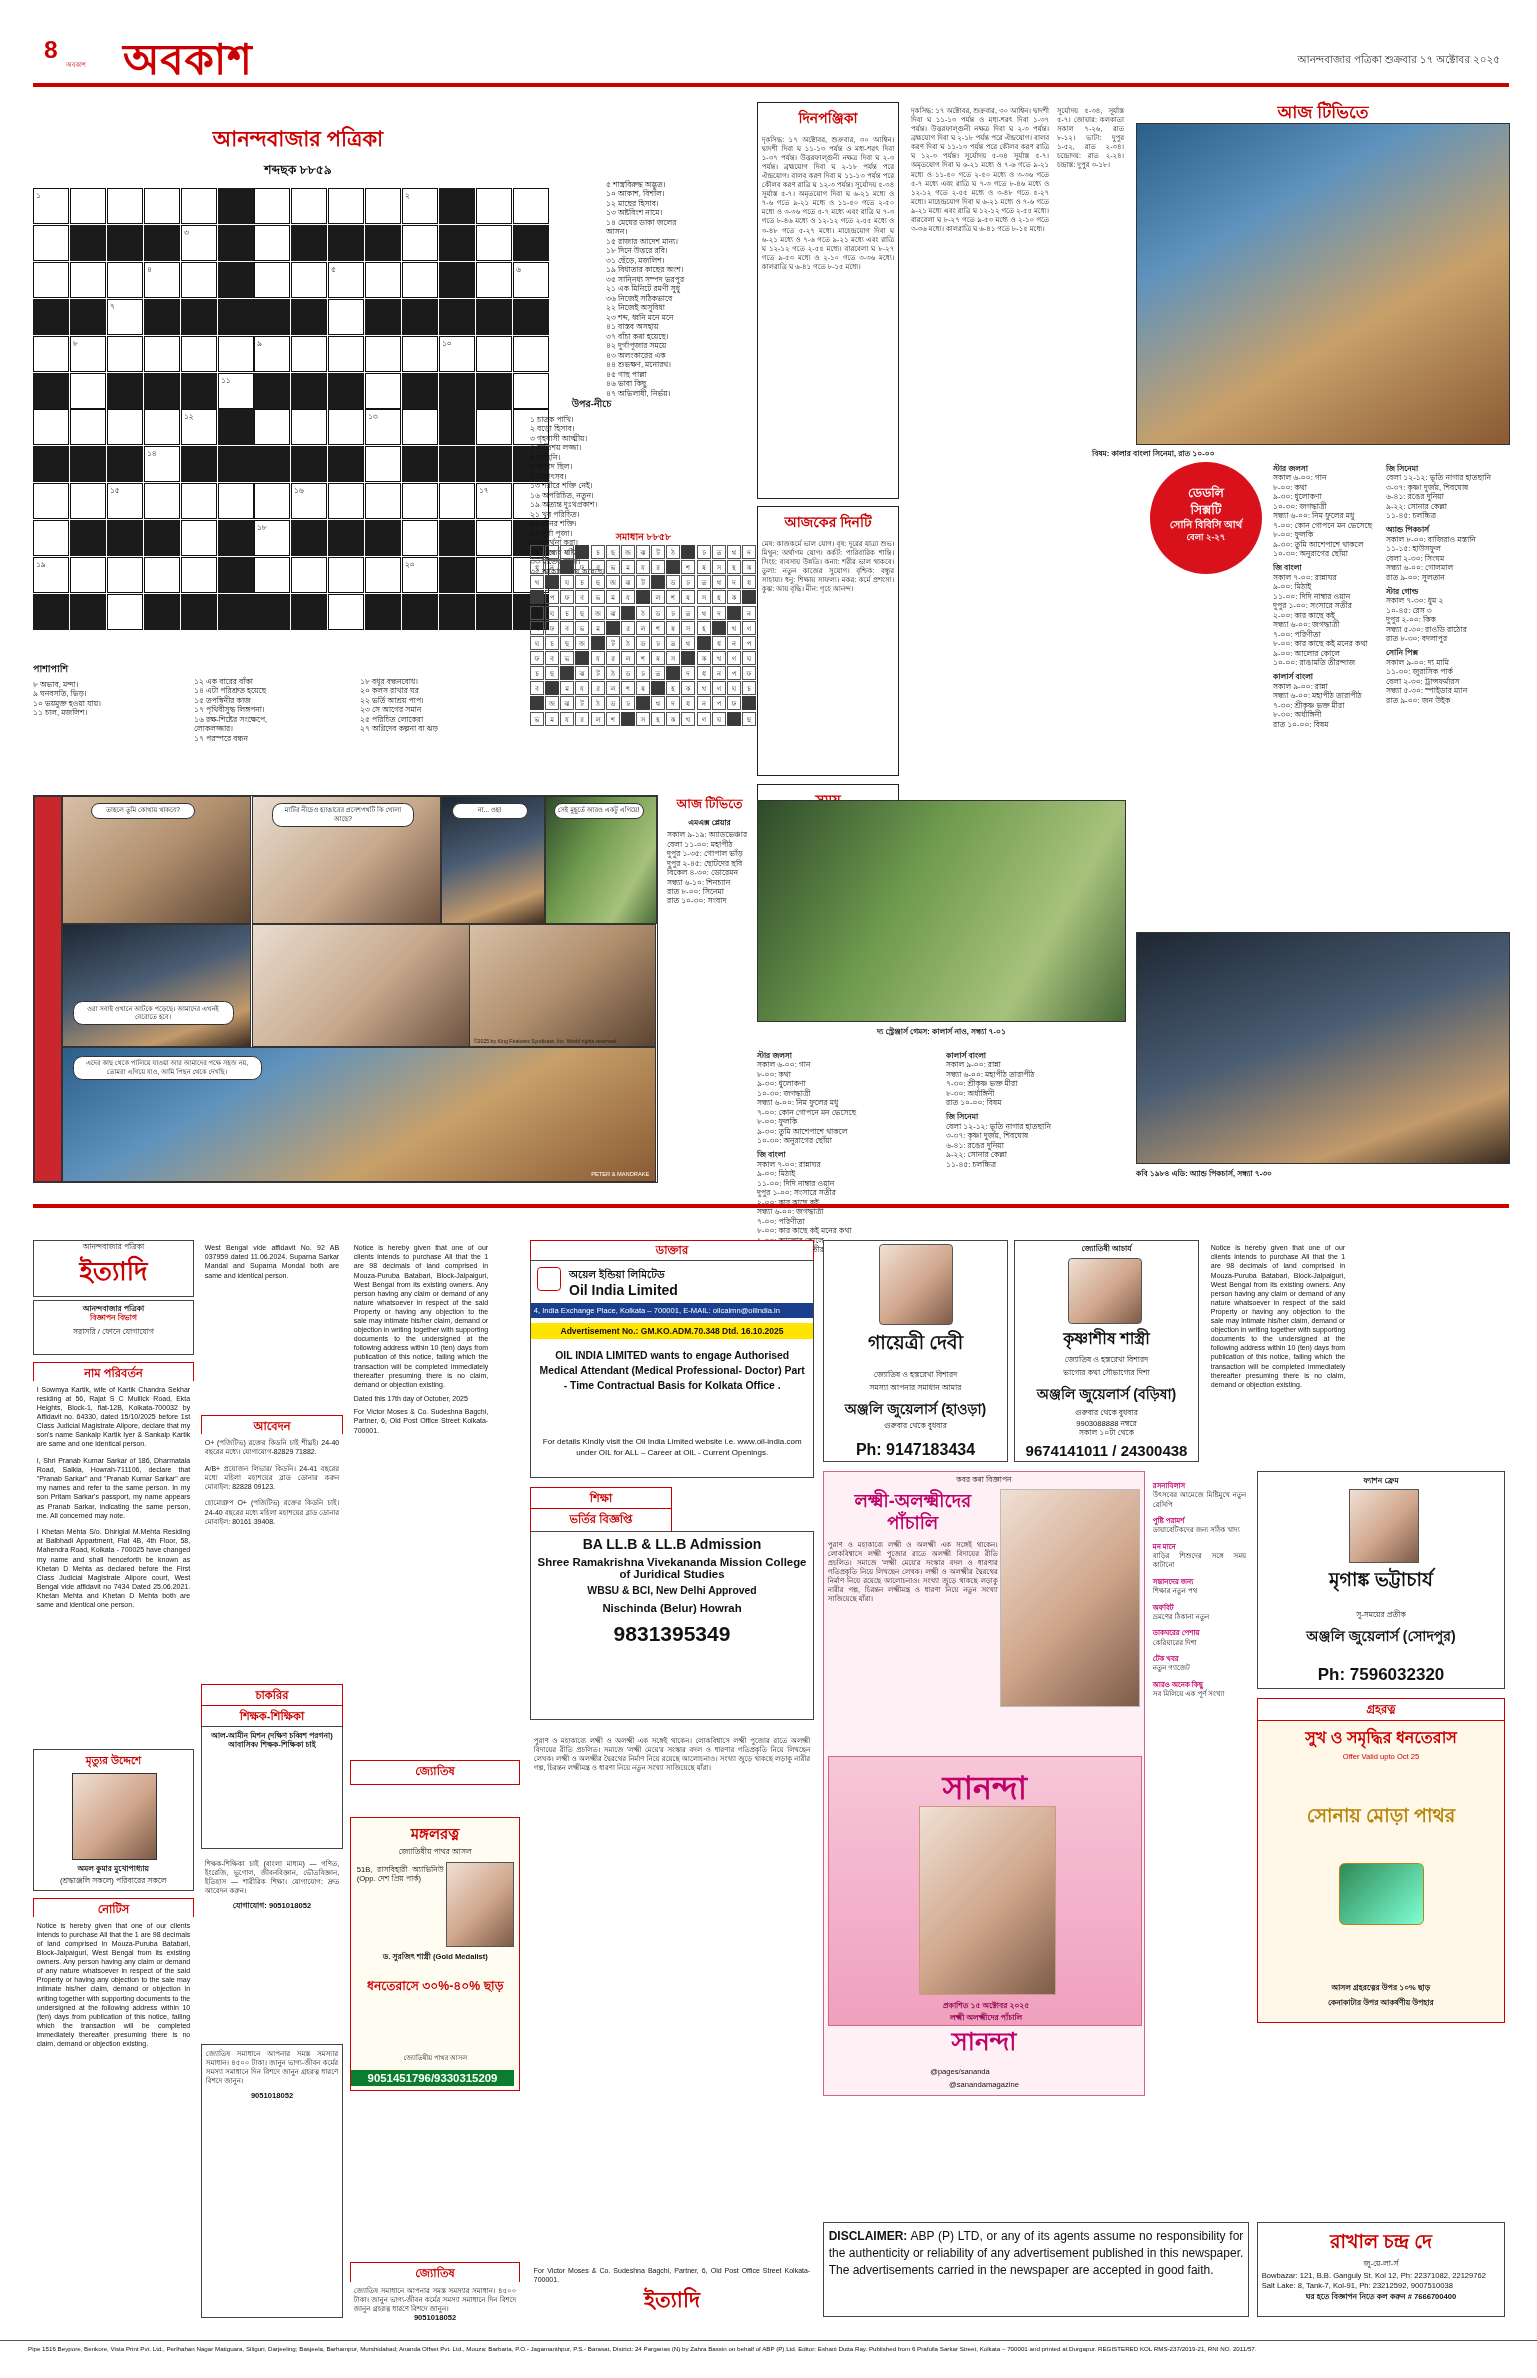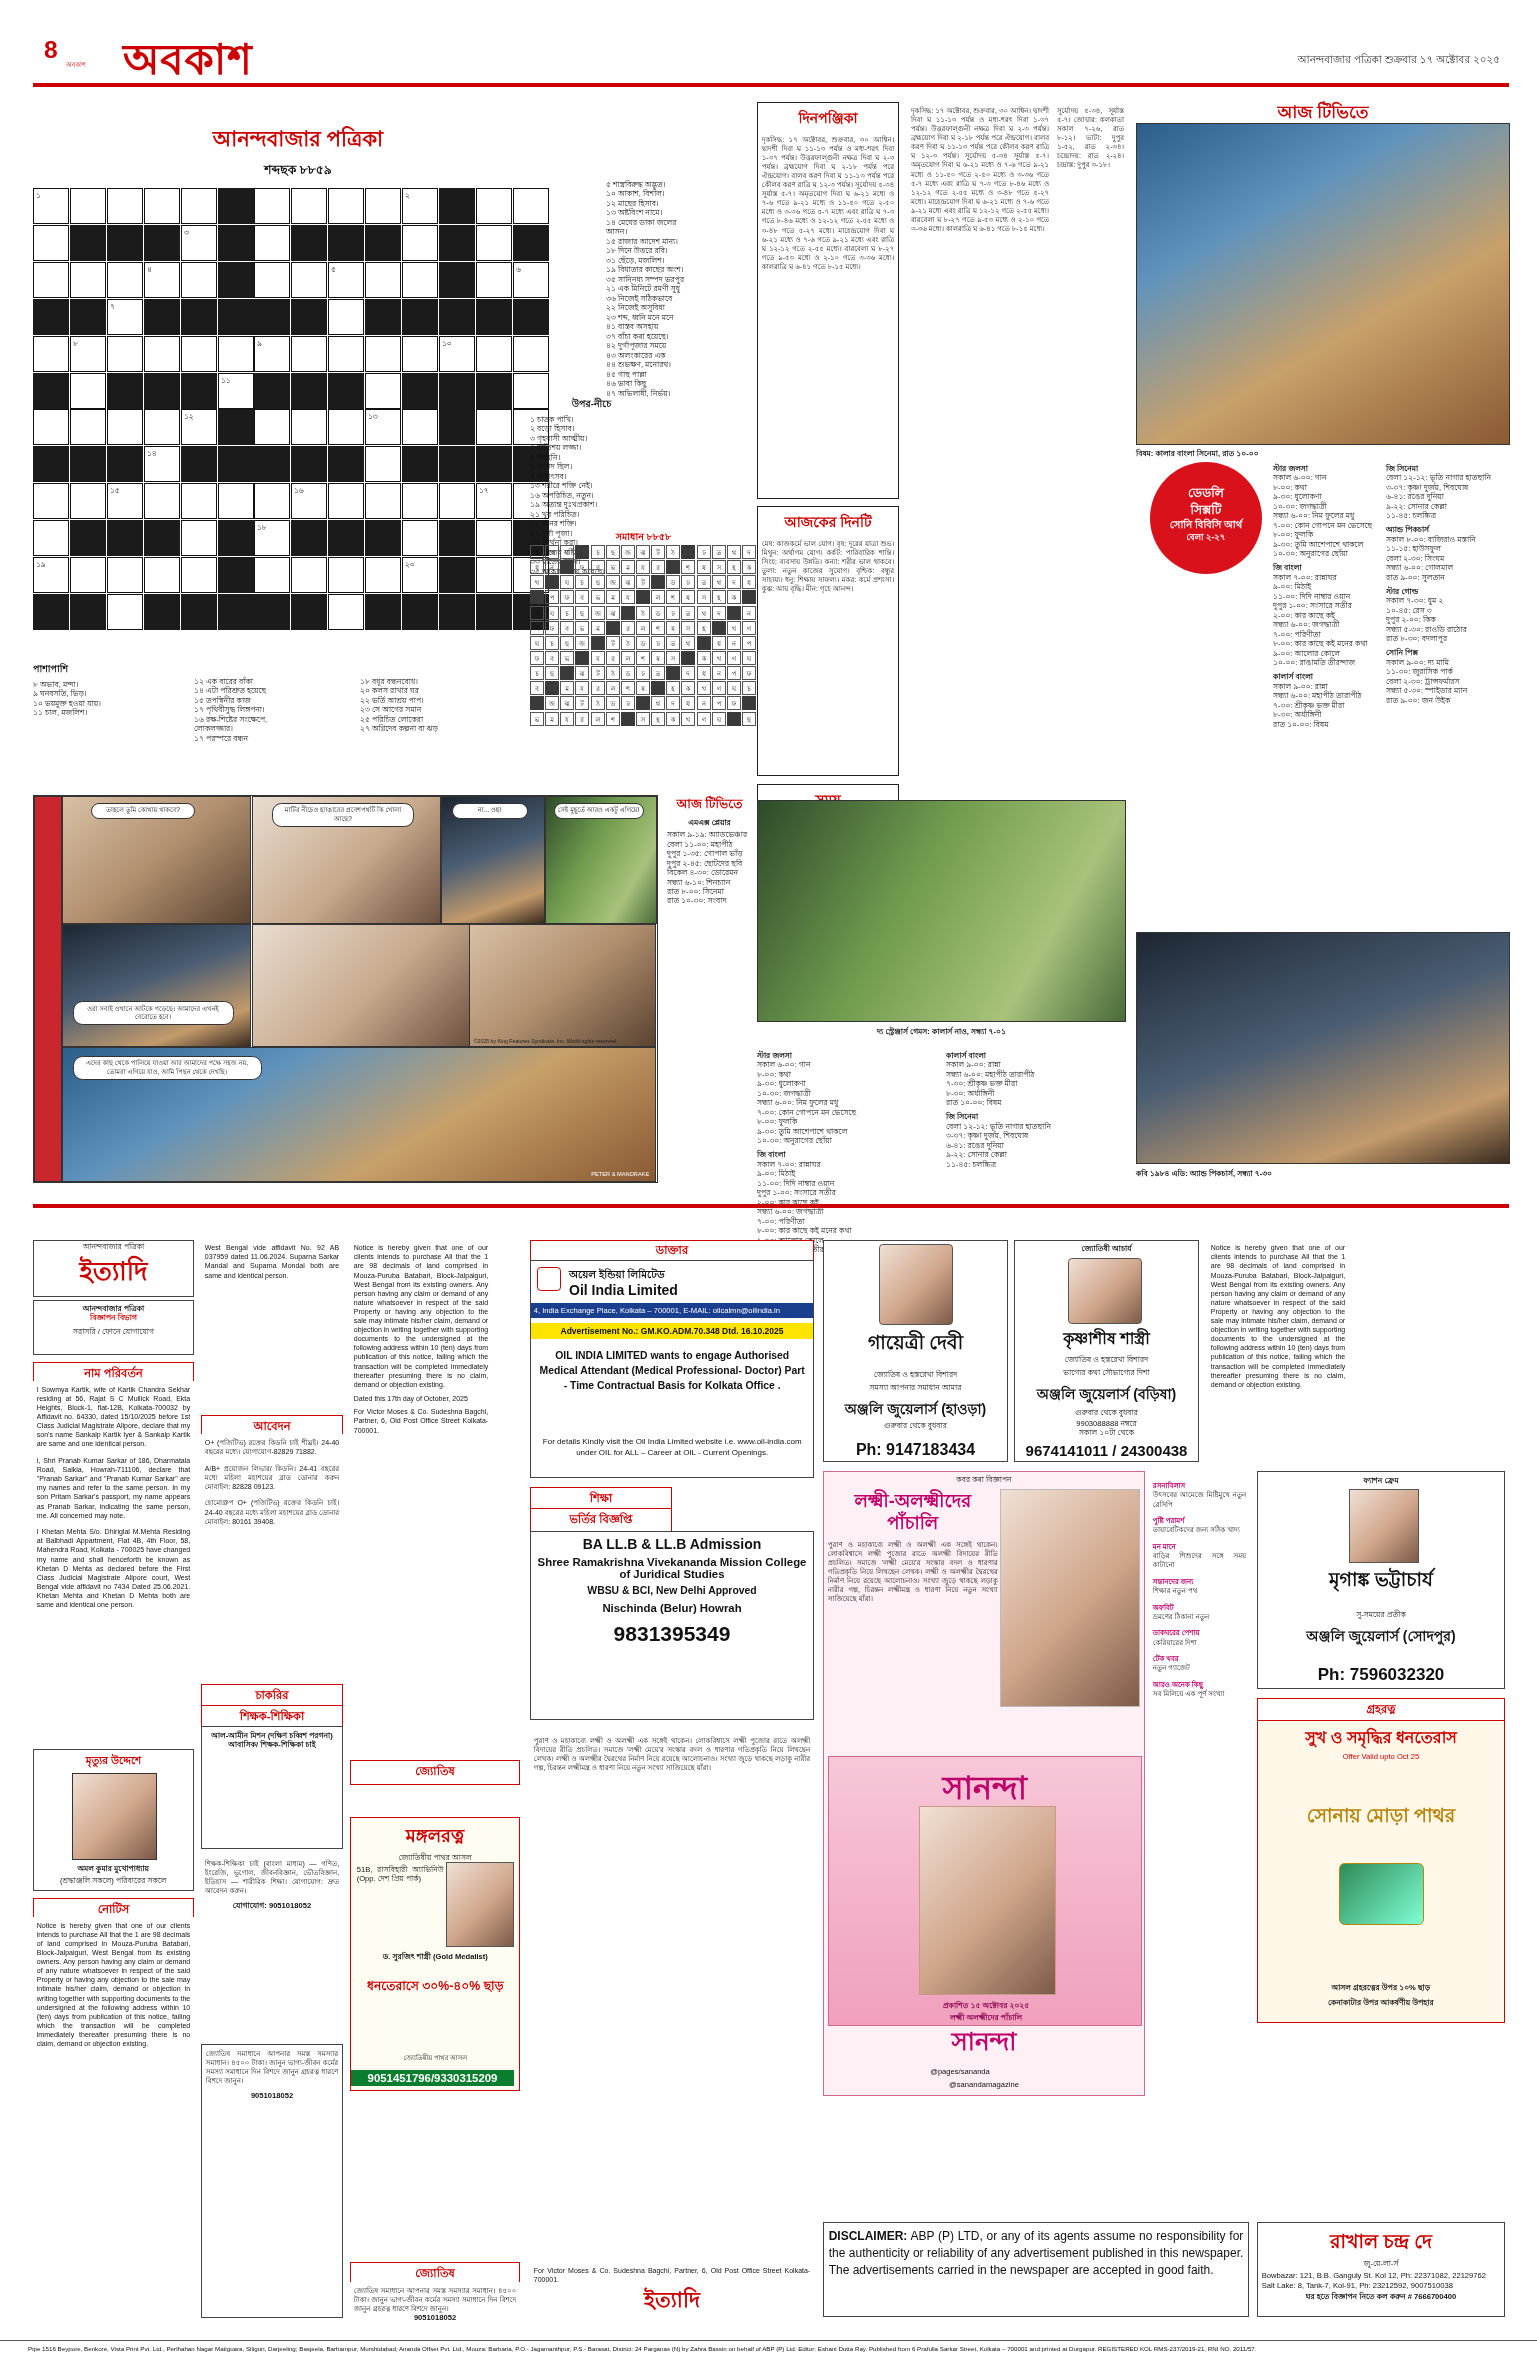--- a/index.html
+++ b/index.html
@@ -590,21 +590,21 @@
 
   <div class="blk box" style="left:757px; top:784px; width:142px; height:156px; padding:3.8px;">
     <div class="hdr-red" style="font-size:14px;">সময়</div>
     <div class="tiny2" style="margin-top:3.8px;">সূর্যোদয় ৫-৩৪, সূর্যাস্ত ৫-৭। জোয়ার: কলকাতা সকাল ৭-২৬, রাত ৮-১২। ভাটা: দুপুর ১-৫২, রাত ২-৩৪। চন্দ্রোদয়: রাত ২-২৪। চন্দ্রাস্ত: দুপুর ৩-১৮।</div>
   </div>
 
   <div class="blk" style="left:1136px; top:99px; width:374px;">
     <div class="hdr-red" style="font-size:17px;">আজ টিভিতে</div>
   </div>
   <div class="photo ph1" style="left:1136px; top:123px; width:374px; height:322px; border:0.9px solid #333;"></div>
-  <div class="blk tiny bold" style="left:1136px; top:449px; width:374px;">বিষম: কালার বাংলা সিনেমা, রাত ১০-০০</div>
+  <div class="blk tiny bold" style="left:1092px; top:449px; width:374px;">বিষম: কালার বাংলা সিনেমা, রাত ১০-০০</div>
 
   <div class="circle-red" style="position:absolute; left:1150px; top:462px; width:112px; height:112px; font-size:12.3px; padding-top:23px; line-height:1.35;">
     <div>ডেডলি</div>
     <div>সিক্সটি</div>
     <div style="font-size:10px;">সোনি বিবিসি আর্থ</div>
     <div style="font-size:8.5px;">বেলা ২-২৭</div>
   </div>
 
   <div class="blk" style="left:1273px; top:459px; width:104px;">
     <div id="tvcol1">
@@ -818,21 +818,21 @@
       <div class="tiny bold ctr" style="margin-top:5.7px;">9051018052</div>
     </div>
 
     <div class="adbox" style="left:350px; top:9.5px; width:142px; height:303px; padding:3.8px; border:none;">
       <div class="tiny2">Notice is hereby given that one of our clients intends to purchase All that the 1 are 98 decimals of land comprised in Mouza-Puruba Batabari, Block-Jalpaiguri, West Bengal from its existing owners. Any person having any claim or demand of any nature whatsoever in respect of the said Property or having any objection to the sale may intimate his/her claim, demand or objection in writing together with supporting documents to the undersigned at the following address within 10 (ten) days from publication of this notice, failing which the transaction will be completed immediately thereafter presuming there is no claim, demand or objection existing.</div>
       <div class="tiny2" style="margin-top:5.7px;">Dated this 17th day of October, 2025</div>
       <div class="tiny2" style="margin-top:3.8px;">For Victor Moses &amp; Co. Sudeshna Bagchi, Partner, 6, Old Post Office Street Kolkata-700001.</div>
     </div>
 
     <div class="adbox adred" style="left:350px; top:587px; width:170px; height:274px; padding:3.8px; background:#fffdf2;">
-      <div class="ad-h" style="color:#c00; font-size:18px;">মঙ্গলরত্ন</div>
+      <div class="ad-h" style="color:#c00; font-size:15px;">মঙ্গলরত্ন</div>
       <div class="tiny ctr">জ্যোতিষীয় পাথর আসল</div>
       <div class="photo ph6" style="position:absolute; left:95px; top:44px; width:68px; height:85px; border:0.9px solid #555;"></div>
       <div class="tiny" style="position:absolute; left:5.7px; top:47px; width:87px;">51B, রাসবিহারী অ্যাভিনিউ (Opp. দেশ প্রিয় পার্ক)</div>
       <div class="tiny bold ctr" style="position:absolute; left:3.8px; top:134px; width:161px;">ড. সুরজিৎ শাস্ত্রী (Gold Medalist)</div>
       <div class="ctr bold" style="position:absolute; left:3.8px; top:159px; width:161px; font-size:12.3px; color:#c00;">ধনতেরাসে ৩০%-৪০% ছাড়</div>
       <div style="position:absolute; left:3.8px; bottom:26.5px; width:161px; font-size:6.6px; text-align:center;">জ্যোতিষীয় পাথর আসল</div>
       <div class="phone" style="position:absolute; left:0; bottom:3.8px; width:163px; font-size:11.4px; background:#0a7d2e; color:#fff; padding:1.9px 0;">9051451796/9330315209</div>
     </div>
 
     <div class="sec-h" style="position:absolute; left:350px; top:530px; width:170px; padding:1.9px;">জ্যোতিষ</div>

